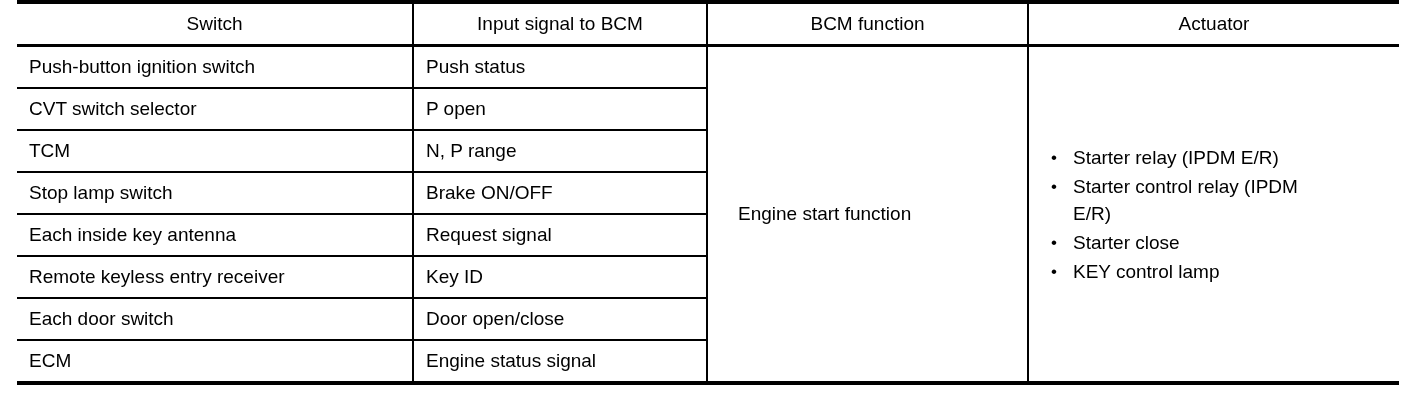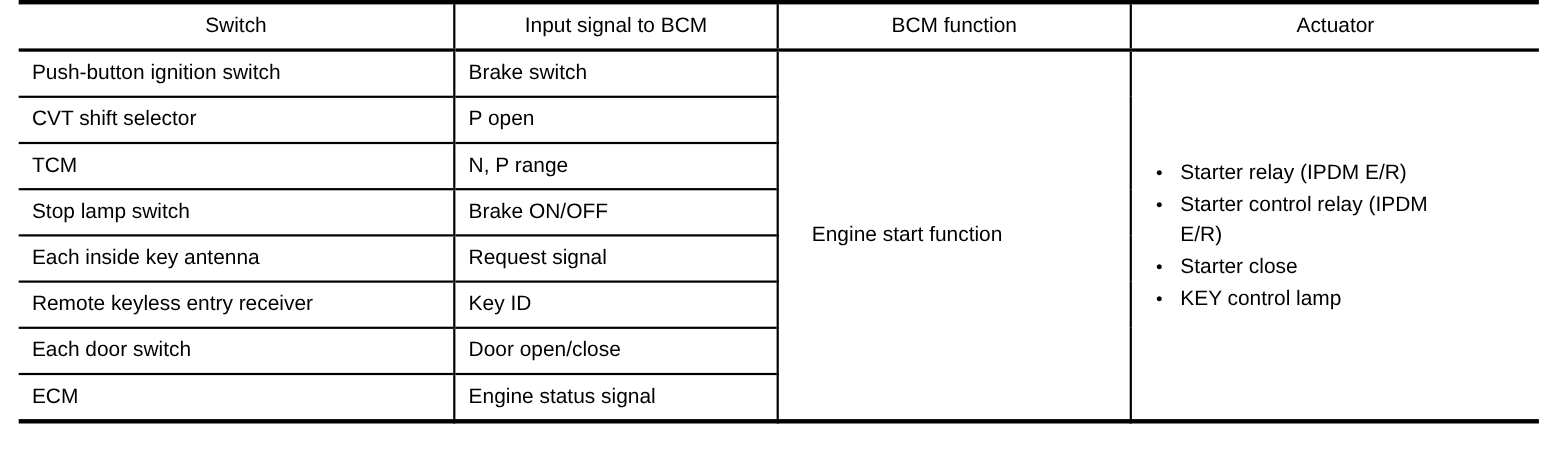--- a/index.html
+++ b/index.html
@@ -92,33 +92,33 @@
       <tr>
         <th>Switch</th>
         <th class="vline">Input signal to BCM</th>
         <th class="vline">BCM function</th>
         <th class="vline">Actuator</th>
       </tr>
     </thead>
     <tbody>
       <tr>
         <td>Push-button ignition switch</td>
-        <td class="vline">Brake switch</td>
+        <td class="vline">Push status</td>
         <td class="vline bcm-cell" rowspan="8">Engine start function</td>
         <td class="vline actuator-cell" rowspan="8">
           <ul class="actuator-list">
             <li><span class="bullet">•</span><span>Starter relay (IPDM E/R)</span></li>
             <li><span class="bullet">•</span><span>Starter control relay (IPDM E/R)</span></li>
             <li><span class="bullet">•</span><span>Starter close</span></li>
             <li><span class="bullet">•</span><span>KEY control lamp</span></li>
           </ul>
         </td>
       </tr>
       <tr>
-        <td class="row-line">CVT shift selector</td>
+        <td class="row-line">CVT switch selector</td>
         <td class="row-line vline">P open</td>
       </tr>
       <tr>
         <td class="row-line">TCM</td>
         <td class="row-line vline">N, P range</td>
       </tr>
       <tr>
         <td class="row-line">Stop lamp switch</td>
         <td class="row-line vline">Brake ON/OFF</td>
       </tr>

